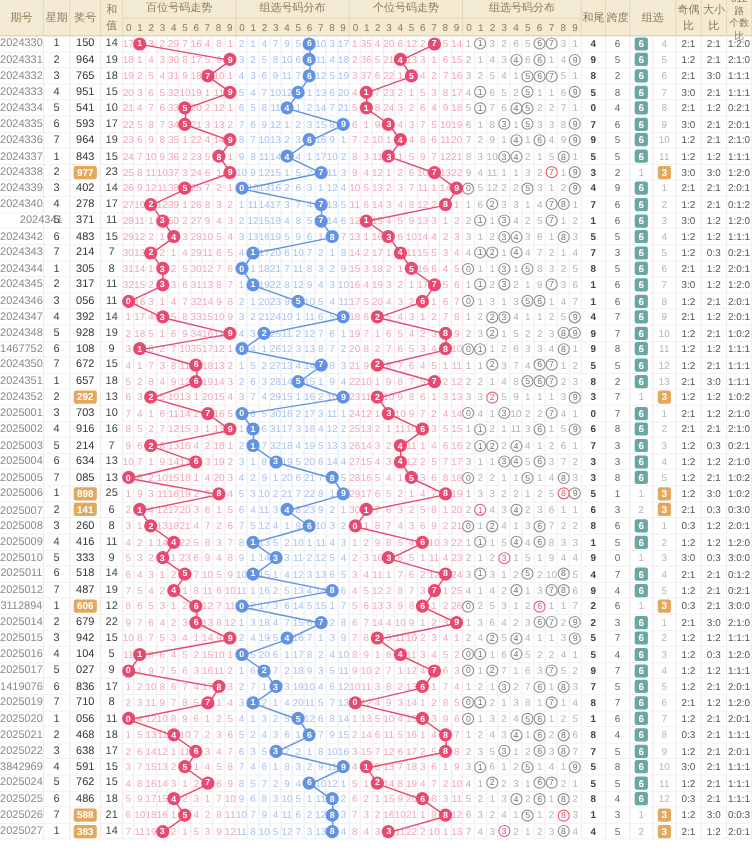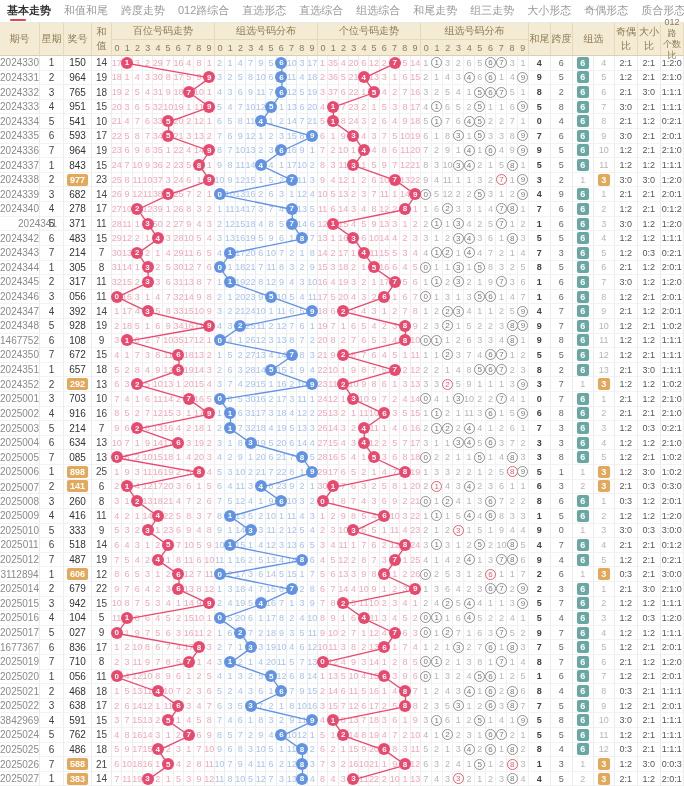--- a/index.html
+++ b/index.html
@@ -41,34 +41,20 @@
   .badge{width:12px;height:12px;border-radius:2px;color:#fff;font-size:9px;font-weight:bold;display:flex;align-items:center;justify-content:center;flex:none;}
   .b6{background:#68a7a2}.b3{background:#e2a85c}
   .tailv{color:#444;font-weight:bold}.spanv{color:#666}
   .ratio{color:#555;font-size:9px}
   .lines{position:absolute;left:0;top:0;z-index:3;pointer-events:none;}
 </style>
 </head>
 <body>
 
 <div class="app">
-  <div class="nav" id="nav">
-      <span class="nav-item active">基本走势</span>
-      <span class="nav-item">和值和尾</span>
-      <span class="nav-item">跨度走势</span>
-      <span class="nav-item">012路综合</span>
-      <span class="nav-item">直选形态</span>
-      <span class="nav-item">直选综合</span>
-      <span class="nav-item">组选综合</span>
-      <span class="nav-item">和尾走势</span>
-      <span class="nav-item">组三走势</span>
-      <span class="nav-item">大小形态</span>
-      <span class="nav-item">奇偶形态</span>
-      <span class="nav-item">质合形态</span>
-    </div>
 
   <div class="thead">
     <div class="th full c-period">期号</div>
     <div class="th full c-week">星期</div>
     <div class="th full c-num">奖号</div>
     <div class="th full c-sum">和值</div>
 
     <div class="th sec">
       <div class="sec-title">百位号码走势</div>
       <div class="digits">
@@ -853,21 +839,21 @@
         <div class="td ratio" style="width: 23px;">1:2:0</div>
       </div>
       <div class="tr">
         <div class="td " style="width: 40px;">
           <span class="period">2024339</span>
         </div>
         <div class="td " style="width: 24px;">
           <span class="week">3</span>
         </div>
         <div class="td " style="width: 28px;">
-          <span class="numv">682</span>
+          <span class="numv">402</span>
         </div>
         <div class="td " style="width: 20px;">
           <span class="sumv">14</span>
         </div>
         <div class="td pcell pm" style="width: 10.3px;">26</div>
         <div class="td pcell pm" style="width: 10.3px;">9</div>
         <div class="td pcell pm" style="width: 10.3px;">12</div>
         <div class="td pcell pm" style="width: 10.3px;">11</div>
         <div class="td pcell pm" style="width: 10.3px;">38</div>
         <div class="td pcell" style="width: 10.3px;">
@@ -3282,21 +3268,21 @@
         <div class="td " style="width: 21px;">
           <span class="badge b6">6</span>
         </div>
         <div class="td zm" style="width: 21px;">4</div>
         <div class="td ratio" style="width: 23px;">1:2</div>
         <div class="td ratio" style="width: 23px;">1:2</div>
         <div class="td ratio" style="width: 23px;">1:1:1</div>
       </div>
       <div class="tr">
         <div class="td " style="width: 40px;">
-          <span class="period">1677367</span>
+          <span class="period">1419076</span>
         </div>
         <div class="td " style="width: 24px;">
           <span class="week">6</span>
         </div>
         <div class="td " style="width: 28px;">
           <span class="numv">836</span>
         </div>
         <div class="td " style="width: 20px;">
           <span class="sumv">17</span>
         </div>

